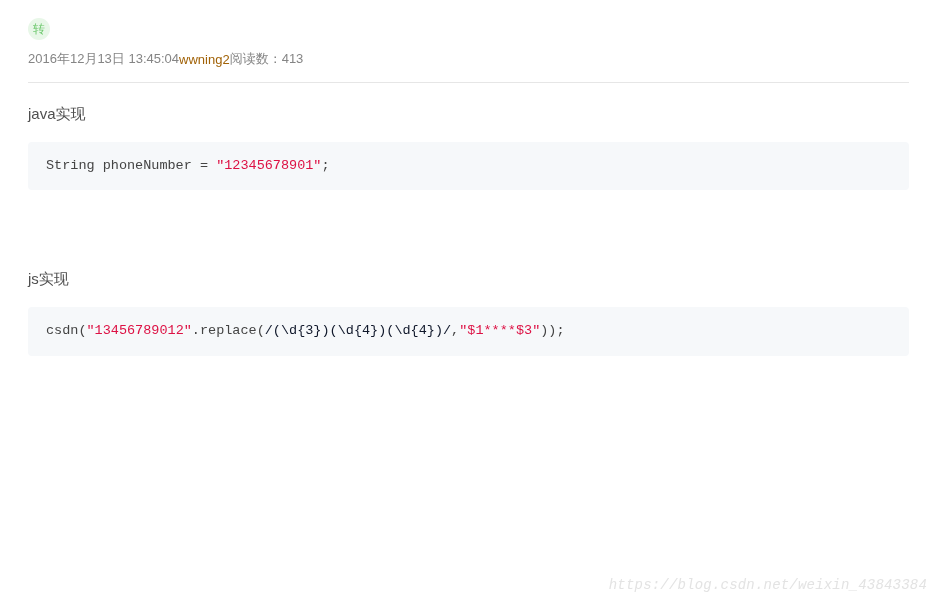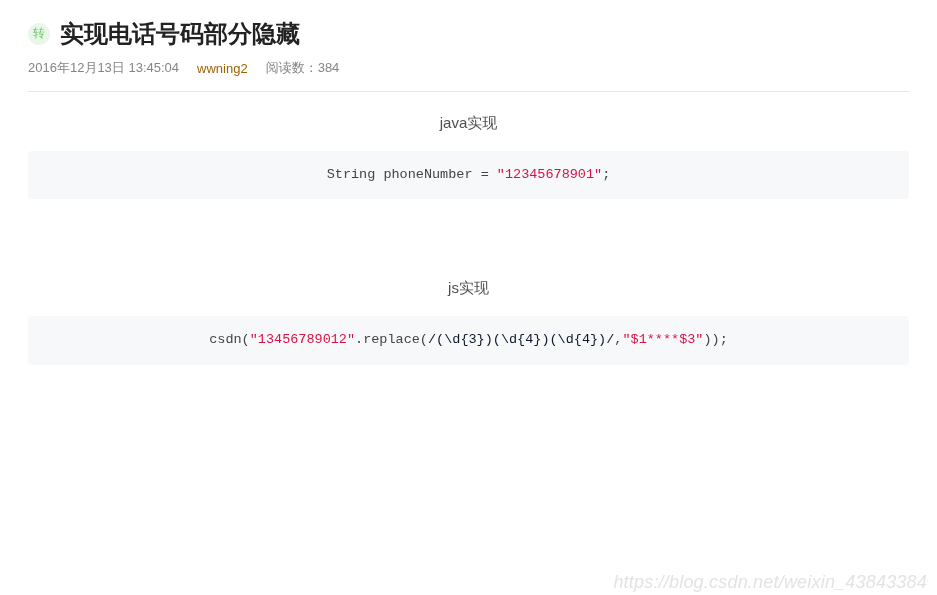--- a/index.html
+++ b/index.html
@@ -15,67 +15,67 @@
   }
   .wrap { padding: 18px 28px 0 28px; }
   .title-row { display: flex; align-items: center; gap: 10px; }
   .badge {
     width: 22px; height: 22px; border-radius: 50%;
     background: #e8f7e8; color: #6bc76b;
     display: flex; align-items: center; justify-content: center;
     font-size: 12px; flex-shrink: 0;
   }
   .title { font-size: 24px; font-weight: 700; color: #222; line-height: 1.3; }
-  .meta-row { margin-top: 10px; margin-left: 0; font-size: 13px; color: #858585; display: flex; gap: 18px; align-items: center; }
+  .meta-row { margin-top: 10px; margin-left: 0; font-size: 13px; color: #858585; display: flex; align-items: center; }
   .meta-row .author { color: #a16207; }
   .divider { border: none; border-top: 1px solid #e6e6e6; margin: 14px 0 0 0; }
-  .content { padding: 22px 0 0 0; text-align: center; }
+  .content { padding: 22px 0 0 0; }
   .section-heading { font-size: 15px; color: #4f4f4f; margin: 0 0 18px 0; }
   .section-heading.sp-top { margin-top: 80px; }
   .codeblock {
     background: #f6f8fa;
     border-radius: 4px;
     padding: 14px 18px;
     margin-bottom: 32px;
     font-family: "SFMono-Regular", Consolas, "Liberation Mono", Menlo, monospace;
     font-size: 13.5px;
     line-height: 1.5;
     white-space: pre;
     overflow-x: auto;
     color: #444;
   }
   .c-str { color: #d14; }   
   .c-regex { color: #0f172a; }
   .watermark {
     position: absolute;
     right: 10px; bottom: 2px;
     color: #e3e3e3;
-    font-size: 18px;
+    font-size: 14px;
     font-style: italic;
     letter-spacing: .2px;
     pointer-events: none;
+    font-family: Liberation Mono, monospace;
   }
 </style>
 </head>
 <body>
 
 <div class="wrap">
 
   <div class="title-row">
     <div class="badge">
       <span>转</span>
     </div>
-    <h1 class="title">实现电话号码部分隐藏</h1>
   </div>
 
   <div class="meta-row">
     <span>2016年12月13日 13:45:04</span>
     <a class="author">wwning2</a>
     <span>
-      <span>阅读数：</span><span>384</span>
+      <span>阅读数：</span><span>413</span>
     </span>
   </div>
 
   <hr class="divider">
 
   <div class="content">
 
     <div class="section-heading">java实现</div>
 
     <pre class="codeblock"><span>String phoneNumber = </span><span class="c-str">"12345678901"</span><span>;</span></pre>

